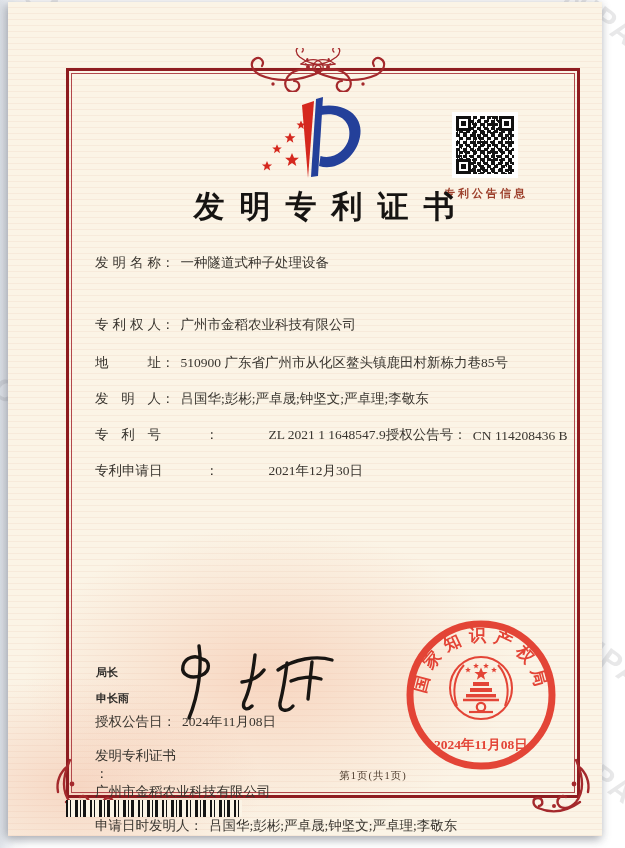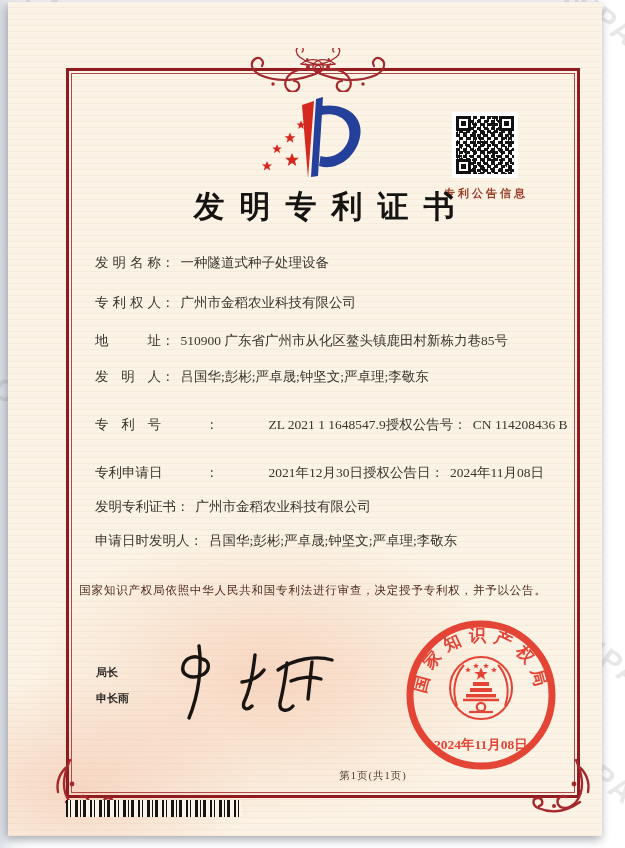--- a/index.html
+++ b/index.html
@@ -76,29 +76,29 @@
     position:absolute; left:66px; top:186px; width:514px;
     text-align:center; font-size:31px; font-weight:bold;
     letter-spacing:15px; padding-left:17px; color:#161412;
   }
   
   .fields {
     position:absolute; left:95px; top:254px; width:470px;
     font-size:13.5px; color:#39352f;
   }
   .row { display:flex; align-items:baseline; white-space:nowrap; }
-  .mb30{margin-bottom:22px;} .mb20{margin-bottom:20px;align-items:center;} .mb18{margin-bottom:18px;} .mb16{margin-bottom:16px;}
+  .mb30{margin-bottom:44px;} .mb20{margin-bottom:20px;align-items:center;} .mb18{margin-bottom:18px;} .mb16{margin-bottom:16px;flex-direction:column;}
   .lab {
     display:inline-block; width:66px;
     text-align:justify; text-align-last:justify;
   }
   .lab-auto { width:auto; text-align-last:auto; }
   .colon { margin-right:6px; }
   .col1 { flex:0 0 251px; display:flex; align-items:baseline; white-space:nowrap;gap:44px; }
-  .col2 { flex:1; display:flex; align-items:center; white-space:nowrap;margin-top:12px; }
+  .col2 { flex:1; display:flex; align-items:flex-end; white-space:nowrap; }
   
   .statement {
     position:absolute; left:72px; top:579px; width:482px;
     text-align:center; font-size:11.5px; line-height:23px;
     letter-spacing:.8px; color:#4f2b1e;
   }
   
   .signer {
     position:absolute; left:96px; top:659px;
     font-family:"Liberation Sans","DejaVu Sans",sans-serif;
@@ -258,21 +258,20 @@
       <span class="val">广州市金稻农业科技有限公司</span>
     </div>
     <div class="row">
       <span class="lab lab-auto">申请日时发明人</span>
         <span class="colon">：</span>
       <span class="val">吕国华;彭彬;严卓晟;钟坚文;严卓理;李敬东</span>
     </div>
   </div>
 
   <div class="statement">
-    <div>国家知识产权局依照中华人民共和国专利法进行审查，决定授予专利权，并予以公告。</div>
   </div>
 
   <div class="signer">
     <div>局长</div>
     <div>申长雨</div>
   </div>
   <svg class="sig-svg" width="195" height="85" viewBox="0 0 195 85">
     <g fill="none" stroke="#181512" stroke-width="3.4" stroke-linecap="round">
       <path d="M46 20 C38 14 27 17 25 26 C23 35 33 40 44 35 C53 31 52 20 44 19"></path>
       <path d="M41 6 C44 26 41 54 31 78"></path>

